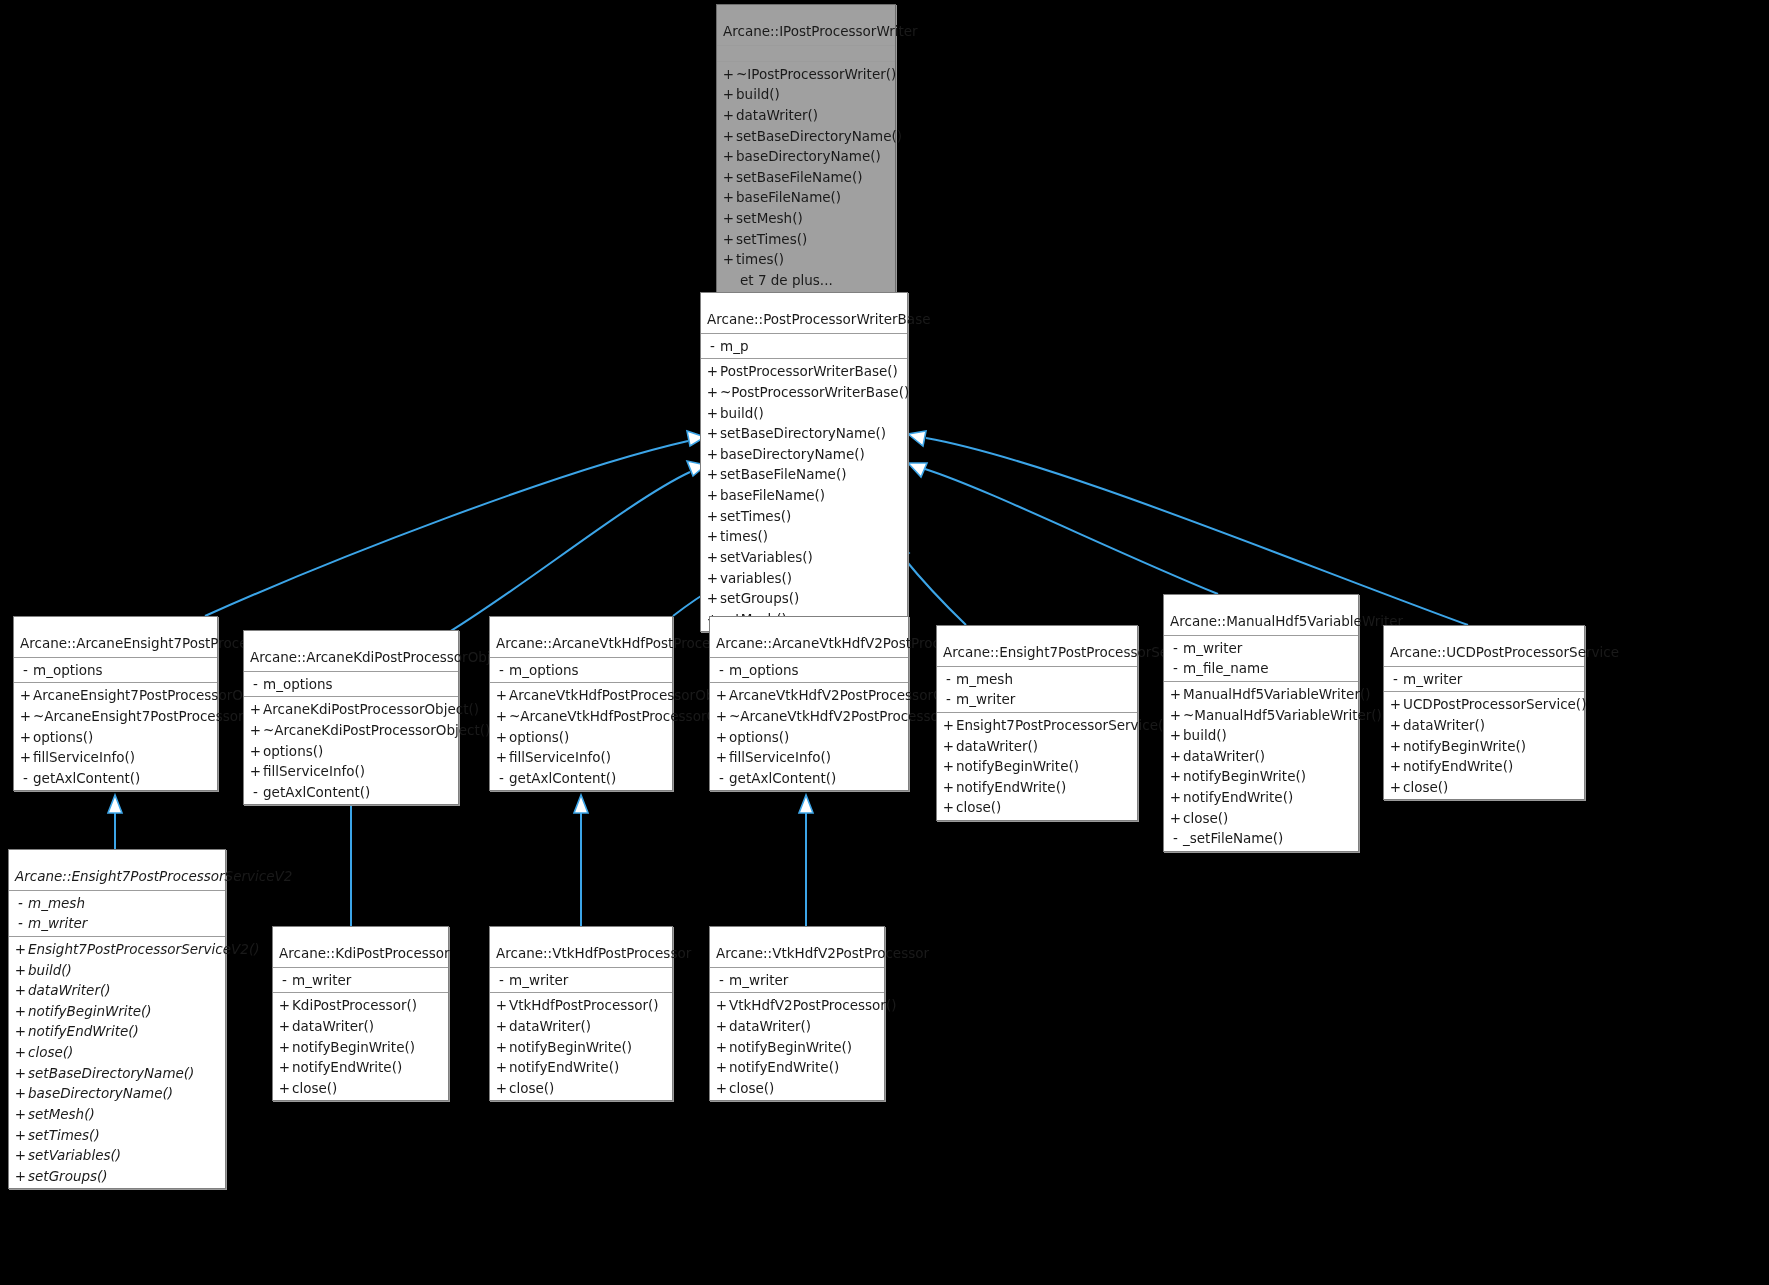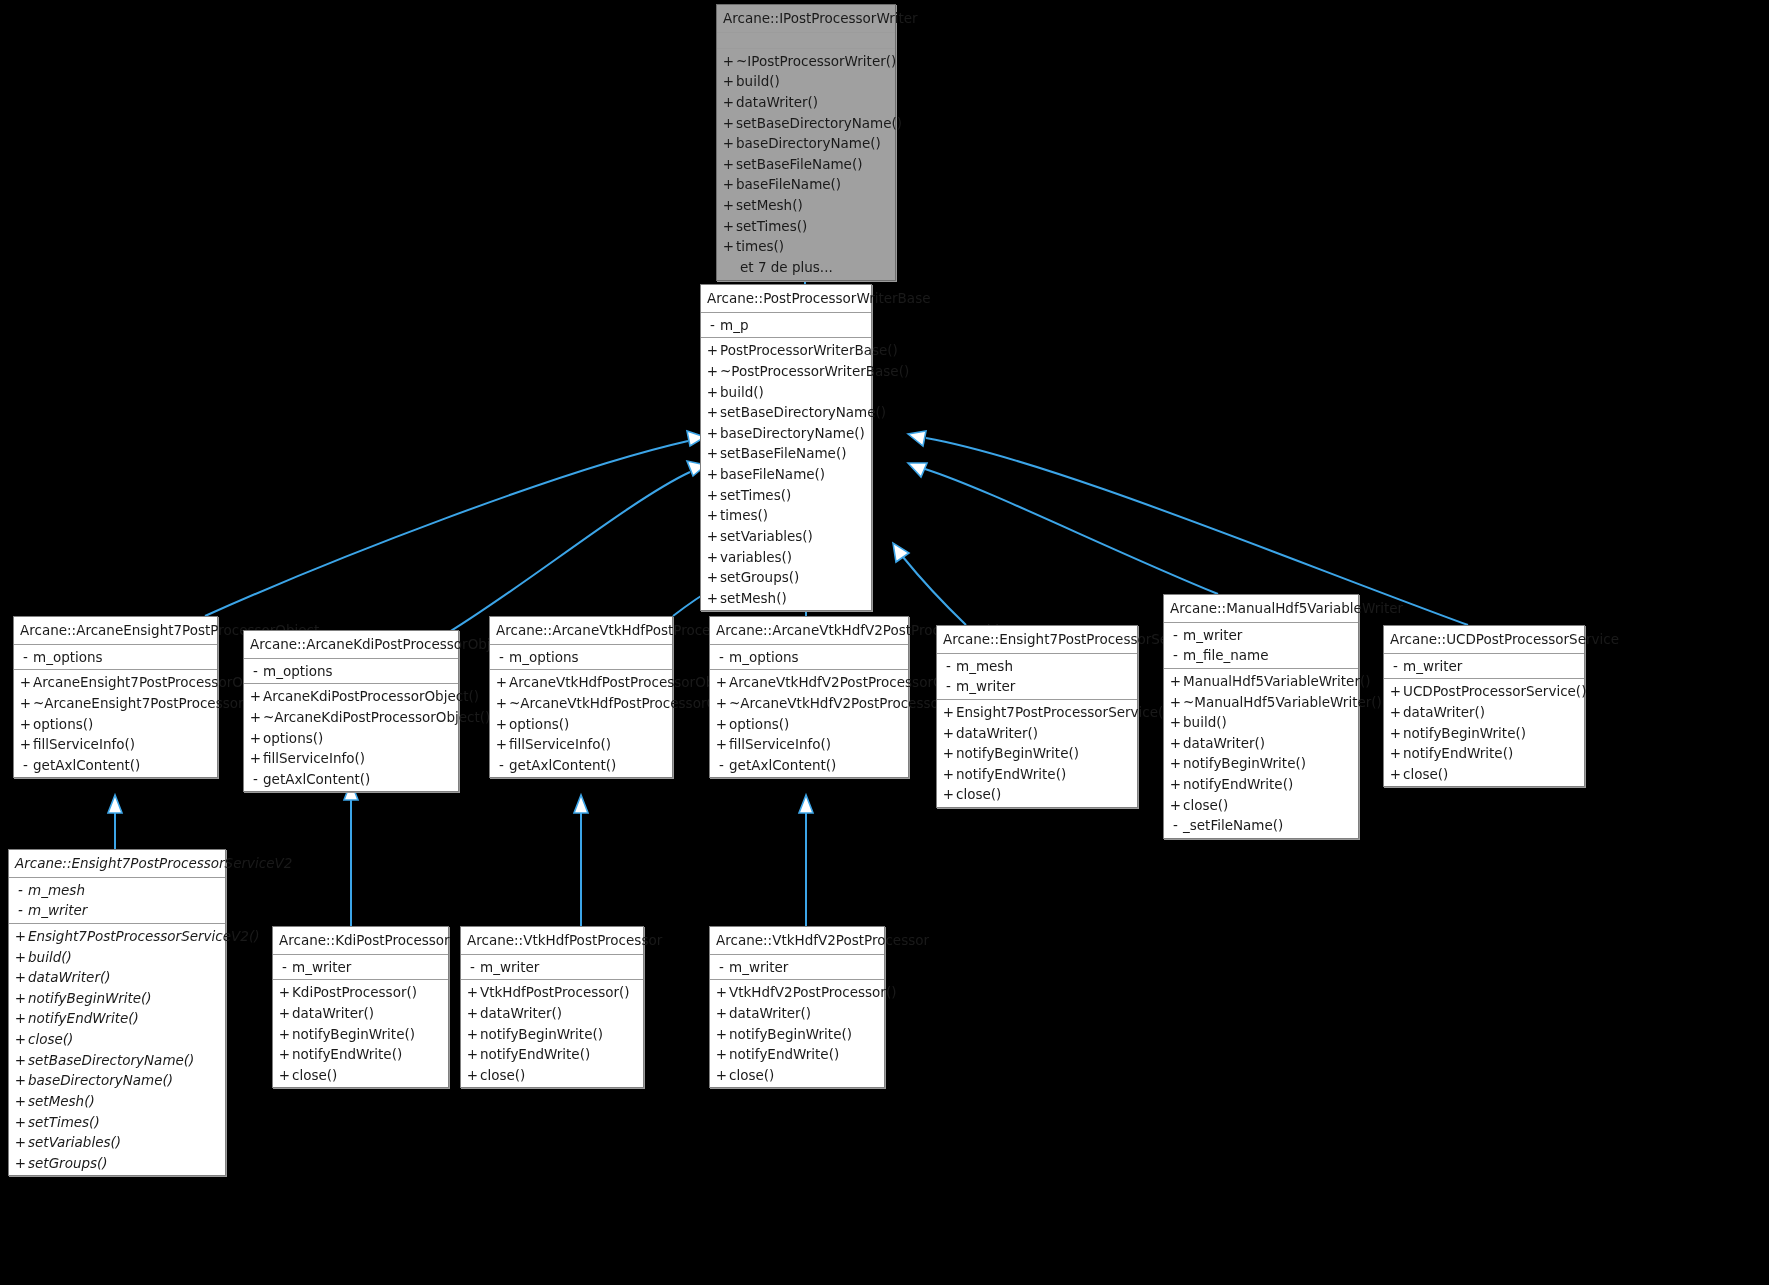--- a/index.html
+++ b/index.html
@@ -41,20 +41,21 @@
   .uml-class.abstract-root {
     background: #a0a0a0;
     border: 1px solid #6d6d6d;
   }
   .cls-title {
     text-align: left;
     padding: 4px 6px 4px 6px;
     border-bottom: 1px solid #9c9c9c;
     font-size: 13.5px;
     white-space: normal;
+    margin-top: 13px;
   }
   .cls-section {
     border-bottom: 1px solid #9c9c9c;
     padding: 2px 0 2px 0;
   }
   .cls-section:last-child {
     border-bottom: none;
   }
   .cls-section.empty {
     height: 15px;
@@ -202,21 +203,21 @@
           <span class="vis">+</span>
           <span class="mname">times()</span>
         </div>
       <div class="member more">
           <span class="vis"></span>
           <span class="mname">et 7 de plus...</span>
         </div>
     </div>
   </div>
 
-  <div class="uml-class" id="box-postprocessorwriterbase" style="left:700px; top:284px; width:172px;">
+  <div class="uml-class" id="box-postprocessorwriterbase" style="left:700px; top:292px; width:208px;">
     <div class="cls-title">Arcane::PostProcessorWriterBase</div>
     <div class="cls-section">
       <div class="member">
           <span class="vis">-</span>
           <span class="mname">m_p</span>
         </div>
     </div>
     <div class="cls-section">
       <div class="member">
           <span class="vis">+</span>
@@ -606,21 +607,21 @@
           <span class="vis">+</span>
           <span class="mname">notifyEndWrite()</span>
         </div>
       <div class="member">
           <span class="vis">+</span>
           <span class="mname">close()</span>
         </div>
     </div>
   </div>
 
-  <div class="uml-class" id="box-vtkhdfpostprocessor" style="left:460px; top:926px; width:184px;">
+  <div class="uml-class" id="box-vtkhdfpostprocessor" style="left:489px; top:926px; width:184px;">
     <div class="cls-title">Arcane::VtkHdfPostProcessor</div>
     <div class="cls-section">
       <div class="member">
           <span class="vis">-</span>
           <span class="mname">m_writer</span>
         </div>
     </div>
     <div class="cls-section">
       <div class="member">
           <span class="vis">+</span>

